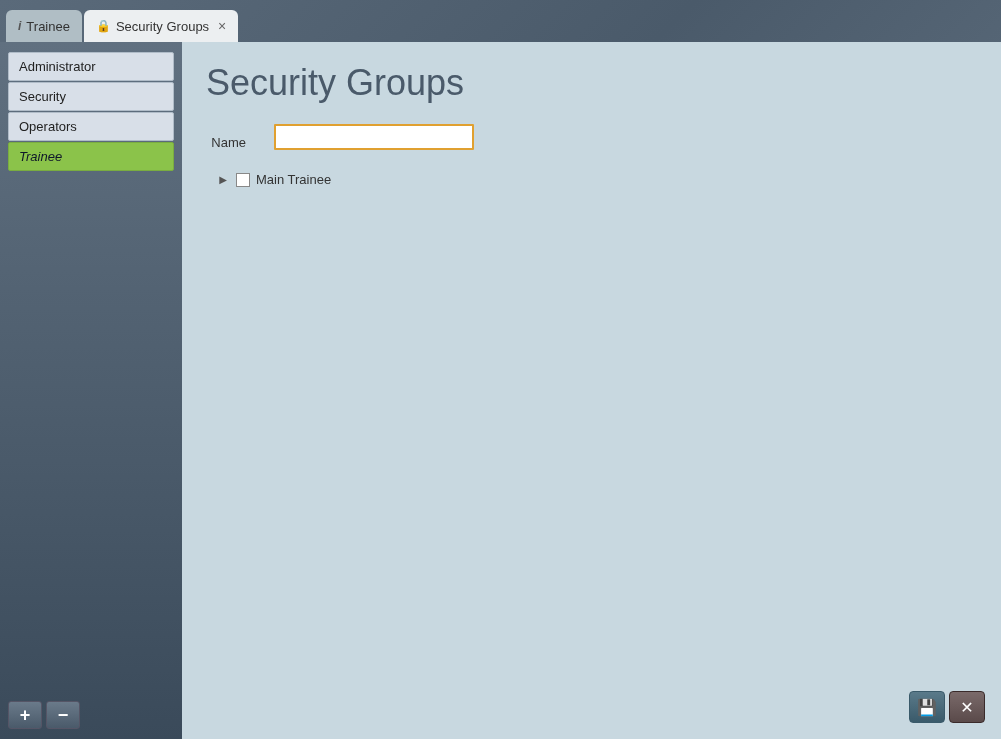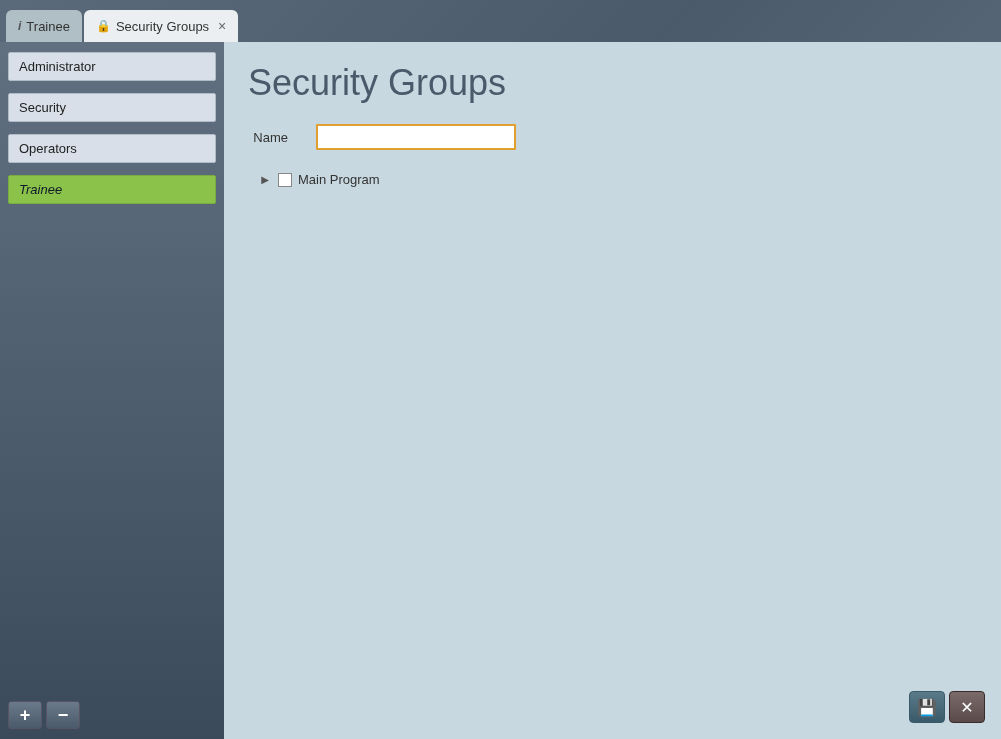--- a/index.html
+++ b/index.html
@@ -62,26 +62,26 @@
 
     
     .main-area {
       display: flex;
       flex: 1;
       overflow: hidden;
     }
 
     
     .sidebar {
-      width: 224px;
+      width: 182px;
       background: linear-gradient(180deg, #607080 0%, #4a5a6a 60%, #3a4a5a 100%);
       display: flex;
       flex-direction: column;
       padding: 10px 8px;
-      gap: 12px;
+      gap: 1px;
       position: relative;
     }
     .sidebar-item {
       background: #d8dfe8;
       border: 1px solid #b0bcc8;
       padding: 6px 10px;
       cursor: pointer;
       color: #222;
       border-radius: 2px;
       font-size: 13px;
@@ -123,21 +123,21 @@
       position: relative;
     }
     .page-title {
       font-size: 36px;
       font-weight: 300;
       color: #4a5a6a;
       margin-bottom: 20px;
     }
     .form-row {
       display: flex;
-      align-items: center;
+      align-items: flex-end;
       gap: 28px;
       margin-bottom: 20px;
     }
     .form-label {
       font-size: 13px;
       color: #333;
       width: 40px;
       text-align: right;
     }
     .form-input {
@@ -257,21 +257,21 @@
 
     <div class="form-row">
       <label class="form-label">Name</label>
       <input class="form-input" type="text" value="" style="">
     </div>
 
     <div class="tree-area">
       <div class="tree-row">
         <div class="tree-expander">▶</div>
         <div class="tree-checkbox"></div>
-        <span class="tree-label">Main Program</span>
+        <span class="tree-label">Main Trainee</span>
       </div>
     </div>
 
     <div class="bottom-buttons">
       <div class="action-btn">
         <span>💾</span>
       </div>
       <div class="action-btn close-btn">
         <span>✕</span>
       </div>

